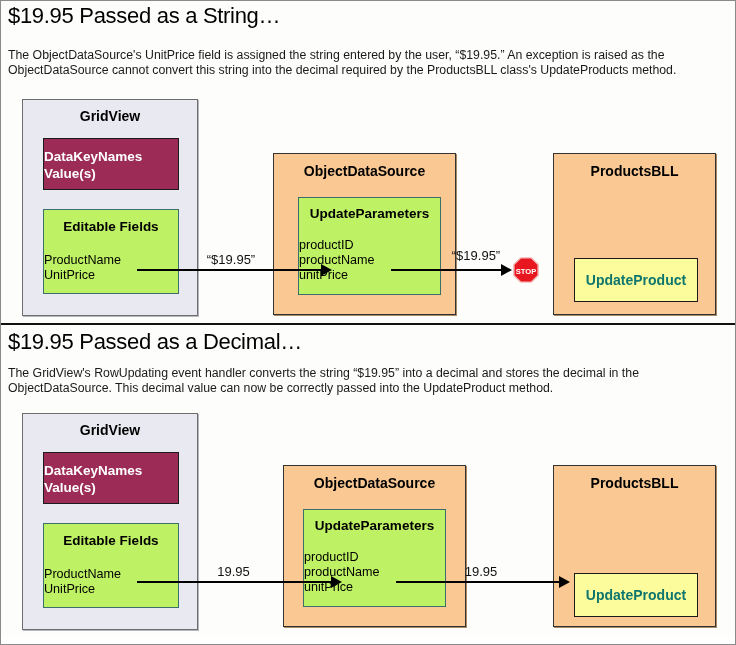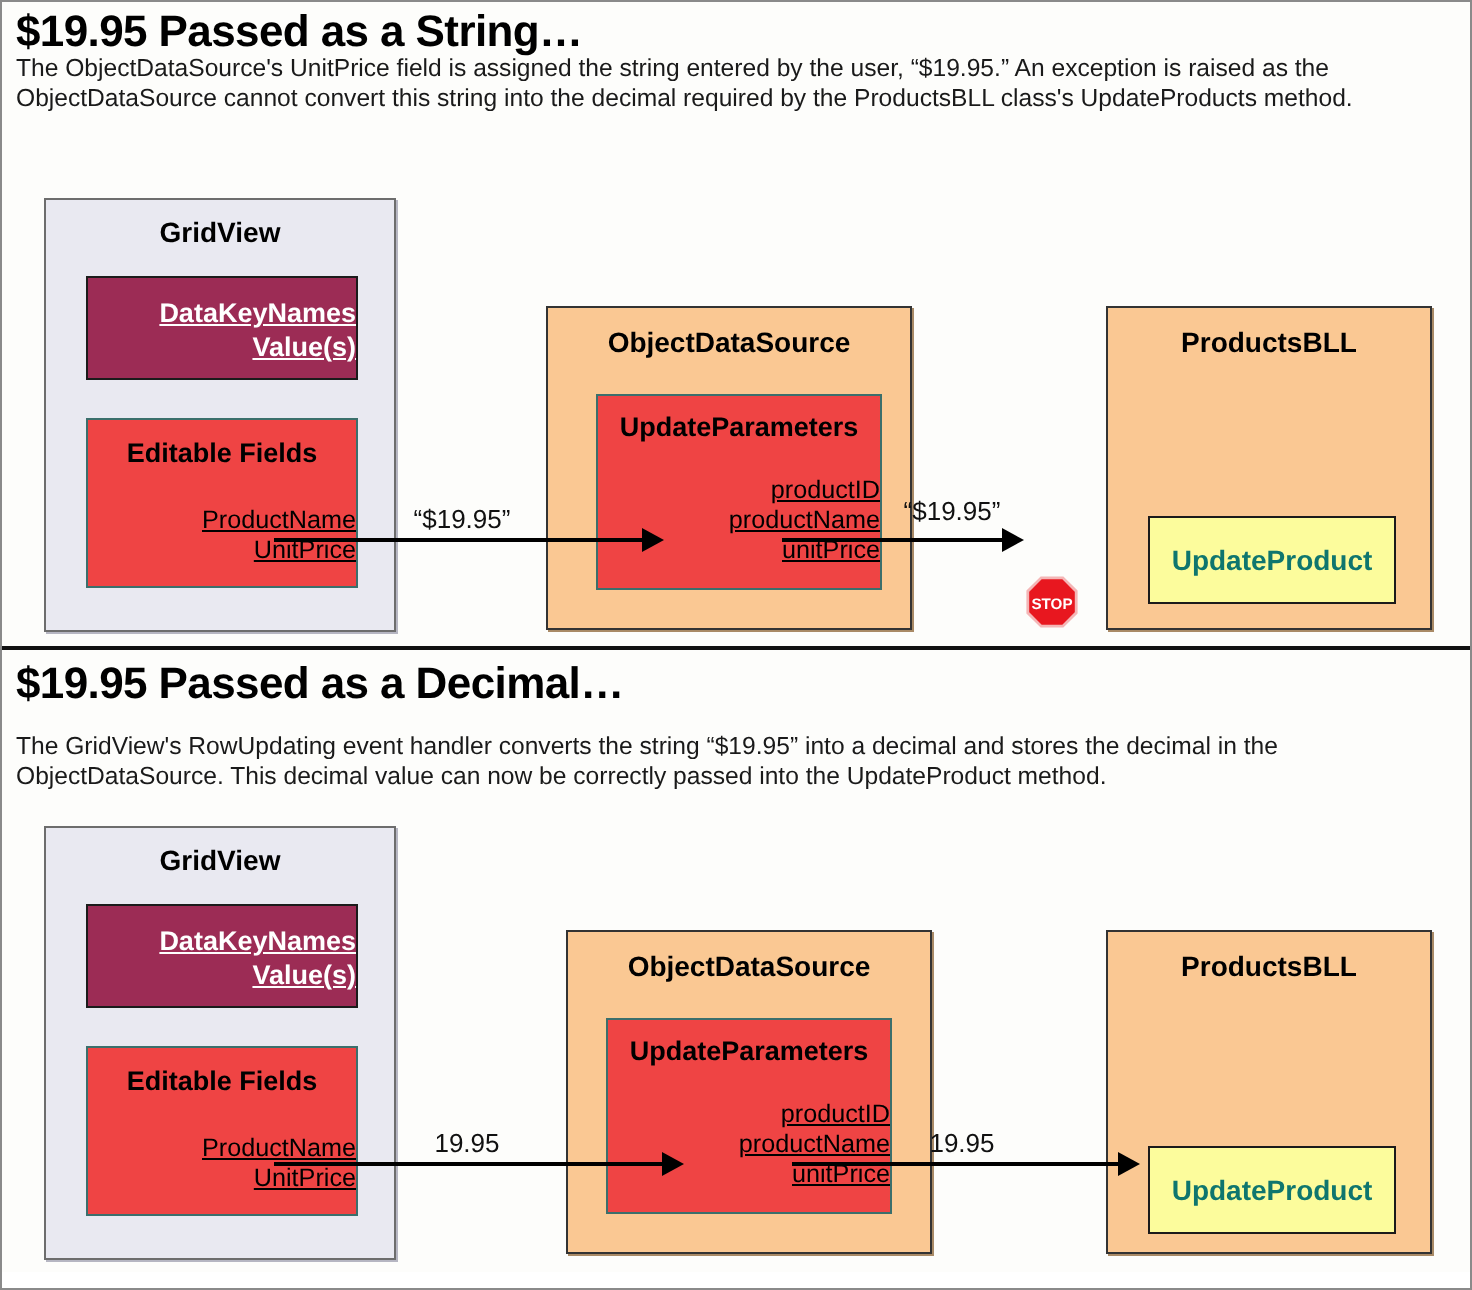--- a/index.html
+++ b/index.html
@@ -30,21 +30,21 @@
     box-sizing: border-box;
     background: #fdfdfb;
   }
   #section-string { top: 0; height: 322px; }
   #section-decimal { top: 322px; height: 313px; border-top: 2px solid #111111; }
 
   .sec-head {
     position: absolute;
     left: 7px;
     font-size: 22px;
-    font-weight: bold;
+    font-weight: normal;
     color: #000000;
     letter-spacing: -0.3px;
     white-space: nowrap;
   }
   .sec-body {
     position: absolute;
     left: 7px;
     width: 716px;
     font-size: 12.3px;
     line-height: 15.2px;
@@ -74,21 +74,21 @@
     border: 1px solid #333333;
     box-shadow: 1px 1px 0 #a98a66;
   }
 
   
   .box-datakey {
     background: #9c2c55;
     border: 1px solid #1b1b1b;
   }
   .box-cyan {
-    background: #ef4444;
+    background: #bef264;
     border: 1px solid #3b6f6c;
   }
   .box-yellow {
     background: #fcfc9c;
     border: 1px solid #1b1b1b;
   }
 
   .box-title {
     position: absolute;
     left: 0;
@@ -98,26 +98,25 @@
     font-weight: bold;
     color: #000000;
     white-space: nowrap;
   }
   .box-title.t2 { font-size: 13.5px; }
 
   .box-lines {
     position: absolute;
     left: 0;
     width: 100%;
-    text-align: right;
+    text-align: left;
     font-size: 12.6px;
     line-height: 15px;
     color: #000000;
     white-space: nowrap;
-    text-decoration: underline;
   }
   .box-lines.light { color: #ffffff; }
 
   .box-center {
     position: absolute;
     left: 0;
     top: 0;
     width: 100%;
     height: 100%;
     display: flex;
@@ -151,34 +150,33 @@
   }
 
   
   .stop-sign {
     position: absolute;
     width: 26px;
     height: 26px;
     display: flex;
     align-items: center;
     justify-content: center;
-    margin-top: 31px;
   }
   .stop-sign svg { display: block; }
 </style>
 </head>
 <body>
 
 <div id="page">
 
   <div class="section" id="section-string">
 
     <div class="sec-head" style="top:2px;">$19.95 Passed as a String…</div>
 
-    <div class="sec-body" style="top:26px;">The ObjectDataSource's UnitPrice field is assigned the string entered by the user, “$19.95.” An exception is raised as the ObjectDataSource cannot convert this string into the decimal required by the ProductsBLL class's UpdateProducts method.</div>
+    <div class="sec-body" style="top:47px;">The ObjectDataSource's UnitPrice field is assigned the string entered by the user, “$19.95.” An exception is raised as the ObjectDataSource cannot convert this string into the decimal required by the ProductsBLL class's UpdateProducts method.</div>
 
     <div class="diagram" style="top:0; height:322px;">
 
       <div class="box box-gridview" style="left:21px; top:98px; width:176px; height:217px;">
         <div class="box-title" style="top:8px;">GridView</div>
       </div>
 
       <div class="box box-datakey" style="left:42px; top:137px; width:136px; height:52px;">
         <div class="box-lines light" style="top:9px; font-weight:bold; font-size:13.5px; line-height:17px;">DataKeyNames</div>
         <div class="box-lines light" style="top:26px; font-weight:bold; font-size:13.5px; line-height:17px;">Value(s)</div>

